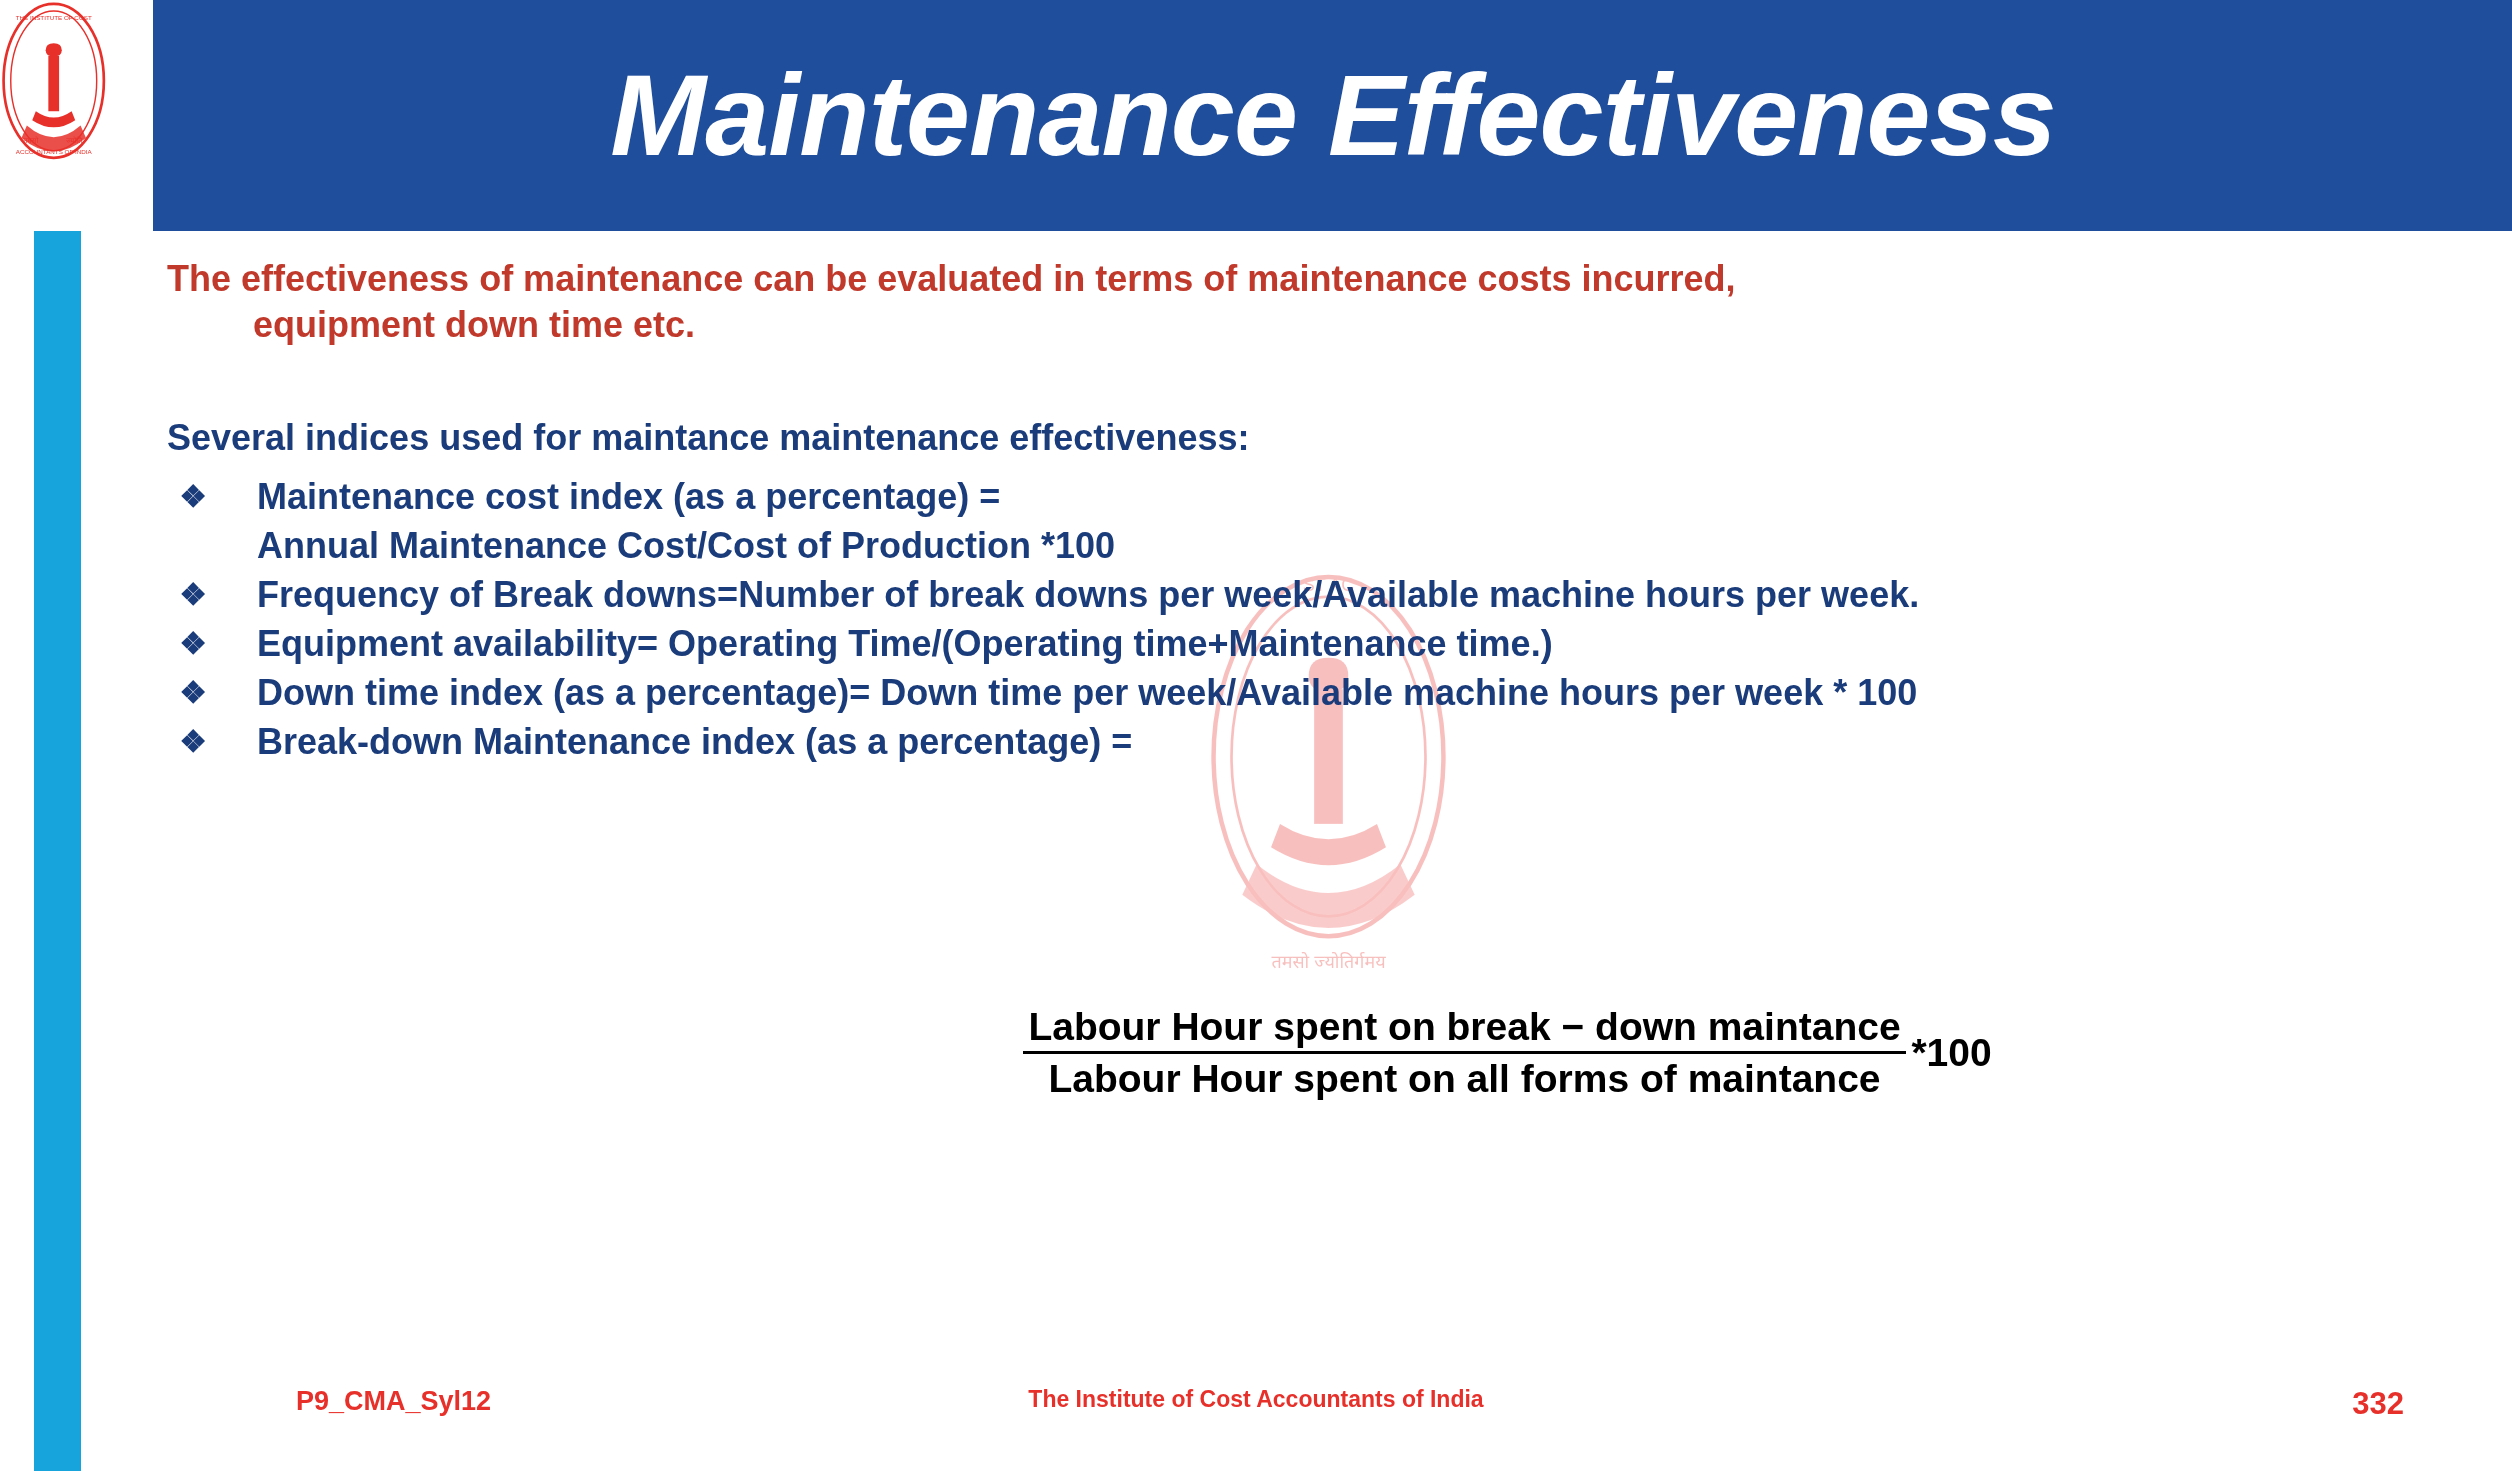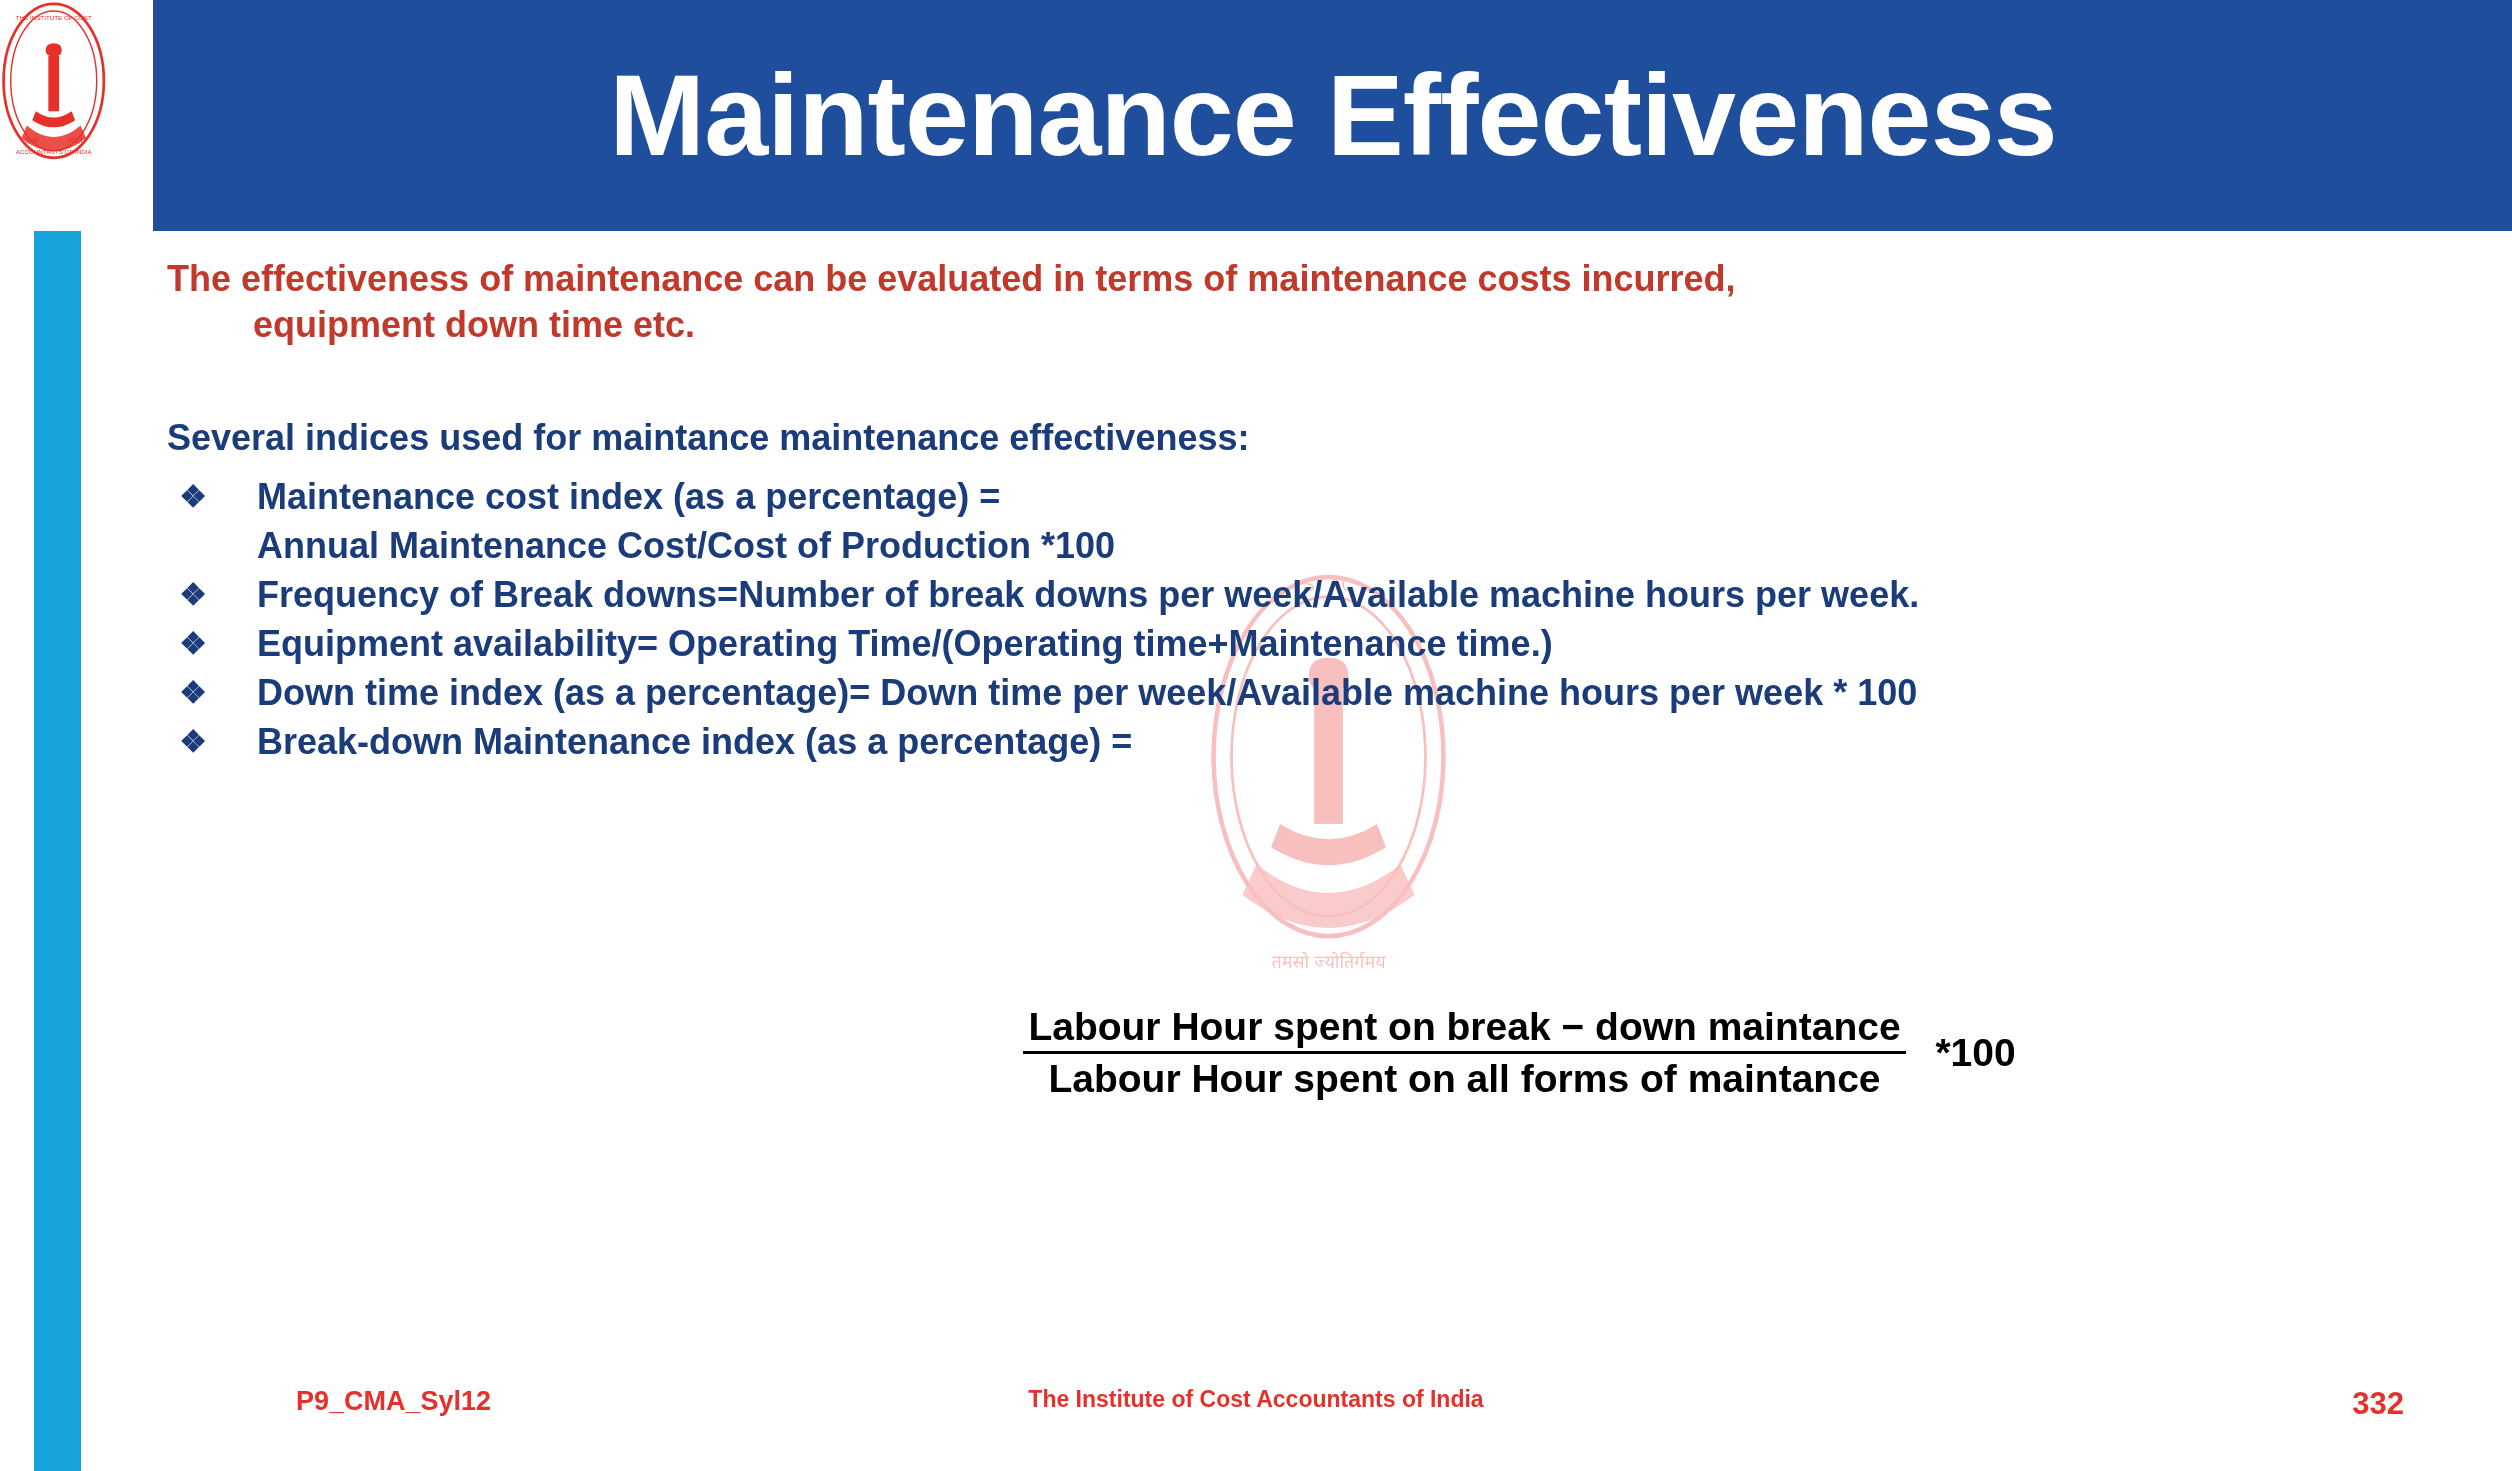--- a/index.html
+++ b/index.html
@@ -28,20 +28,21 @@
     justify-content: center;
   }
   .slide-title {
     color: #ffffff;
     font-size: 115px;
     font-weight: bold;
     letter-spacing: -0.9px;
     line-height: 1;
     text-align: center;
     white-space: nowrap;
+    font-style: italic;
   }
 
   
   .left-bar {
     position: absolute;
     left: 34px;
     top: 231px;
     width: 47px;
     height: 1240px;
     background: #17A3DC;
@@ -128,21 +129,20 @@
   
   .formula {
     position: absolute;
     left: 1023px;
     top: 1005px;
     display: flex;
     align-items: center;
     color: #000000;
     font-size: 39px;
     font-weight: bold;
-    gap: 24px;
   }
   .frac {
     display: flex;
     flex-direction: column;
     align-items: center;
   }
   .frac .num {
     padding: 0 5.4px 1.8px 5.4px;
     border-bottom: 3.6px solid #000;
     white-space: nowrap;

